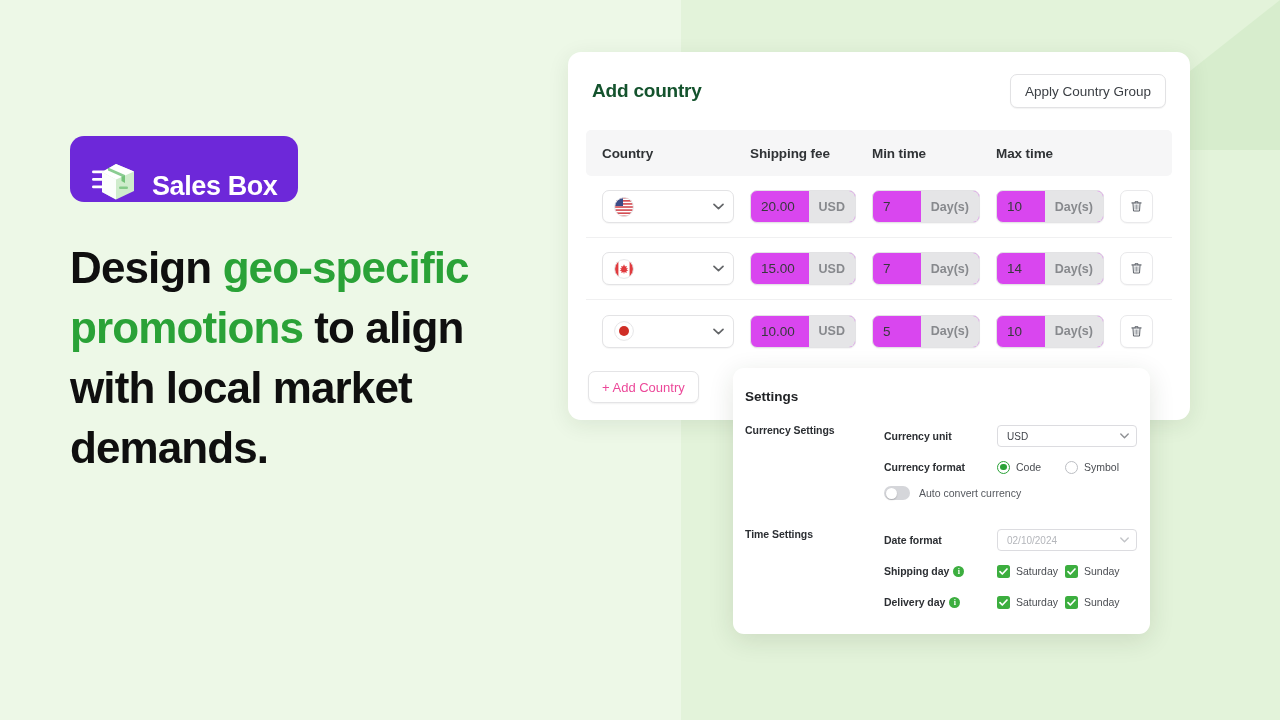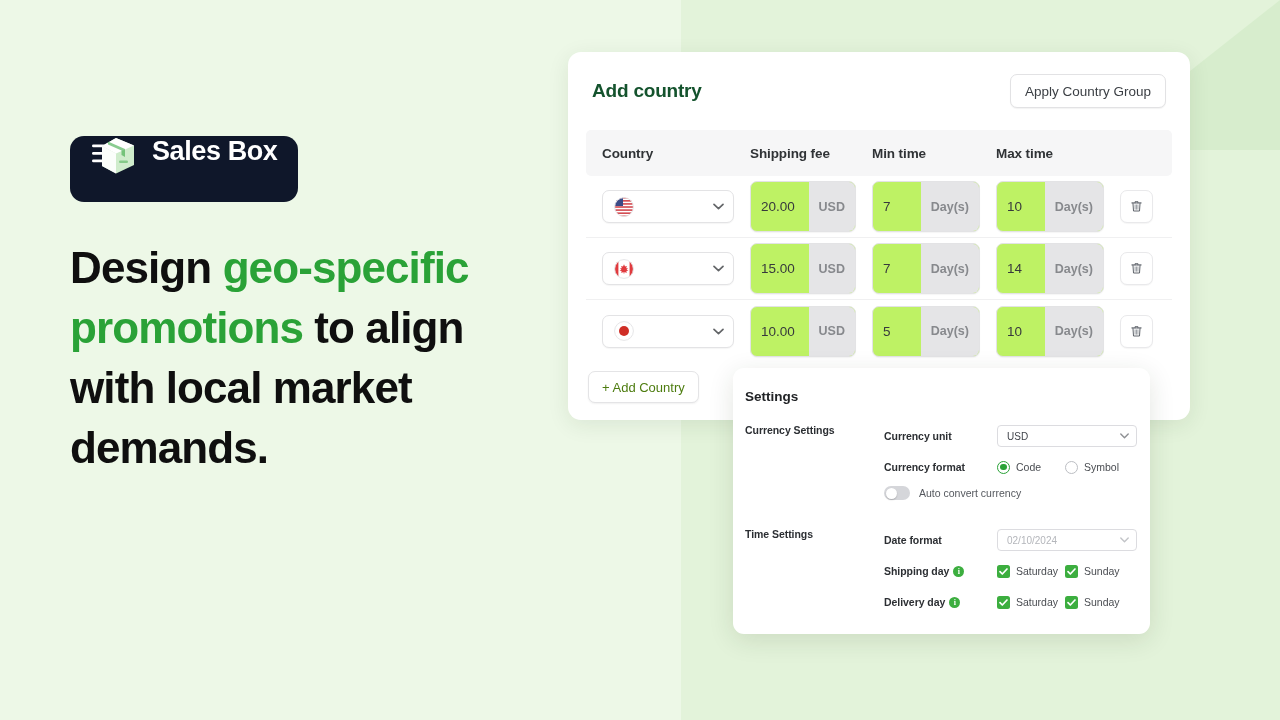--- a/index.html
+++ b/index.html
@@ -27,23 +27,23 @@
 
   
   .left {
     position: absolute; left: 70px; top: 0;
     width: 520px; height: 720px;
     z-index: 5;
   }
   .logo-pill {
     position: absolute; left: 0; top: 136px;
     width: 228px; height: 66px;
-    background: #0f172a;
+    background: #6d28d9;
     border-radius: 14px;
-    display: flex; align-items: flex-start; gap: 14px;
+    display: flex; align-items: flex-end; gap: 14px;
     padding-left: 22px;
   }
   .logo-mark { width: 46px; height: 40px; flex: none; }
   .logo-text {
     color: #ffffff;
     font-size: 27px;
     font-weight: 700;
     letter-spacing: -0.4px;
   }
 
@@ -135,24 +135,24 @@
     box-shadow: 0 1px 1px rgba(0,0,0,0.04);
     display: flex; align-items: center; justify-content: space-between;
     padding: 0 9px 0 11px;
     cursor: pointer;
   }
   .flag { width: 20px; height: 20px; border-radius: 50%; flex: none; }
   .chev { width: 11px; height: 7px; opacity: .75; }
 
   
   .igrp {
-    height: 51px;
+    height: 33px;
     border: 1px solid #e3e3e5;
     border-radius: 7px;
-    background: #bef264;
+    background: #d946ef;
     display: flex; align-items: stretch;
     overflow: hidden;
     box-shadow: 0 1px 1px rgba(0,0,0,0.04);
   }
   .igrp.fee { width: 106px; }
   .igrp.tm  { width: 108px; }
   .ival {
     flex: 1;
     display: flex; align-items: center;
     padding-left: 10px;
@@ -177,21 +177,21 @@
     cursor: pointer;
   }
 
   .add-country-btn {
     position: absolute; left: 588px; top: 371px;
     height: 32px; padding: 0 13px;
     background: #ffffff;
     border: 1px solid #e4e4e6;
     border-radius: 7px;
     box-shadow: 0 1px 2px rgba(0,0,0,0.06);
-    font-size: 13px; color: #4d7c0f;
+    font-size: 13px; color: #ec4899;
     font-family: "Liberation Sans", sans-serif;
     display: flex; align-items: center;
     z-index: 11;
     cursor: pointer;
   }
 
   
   .settings {
     position: absolute; left: 733px; top: 368px;
     width: 417px; height: 266px;

